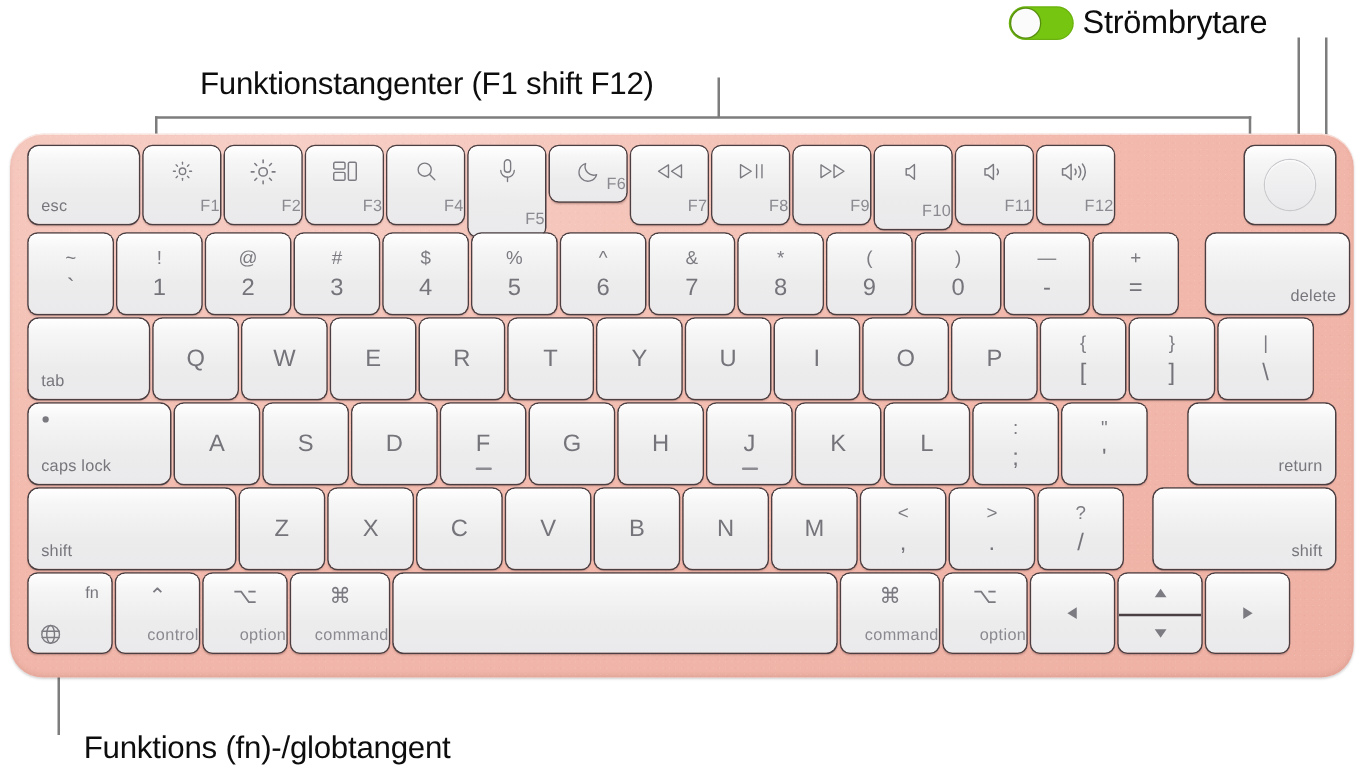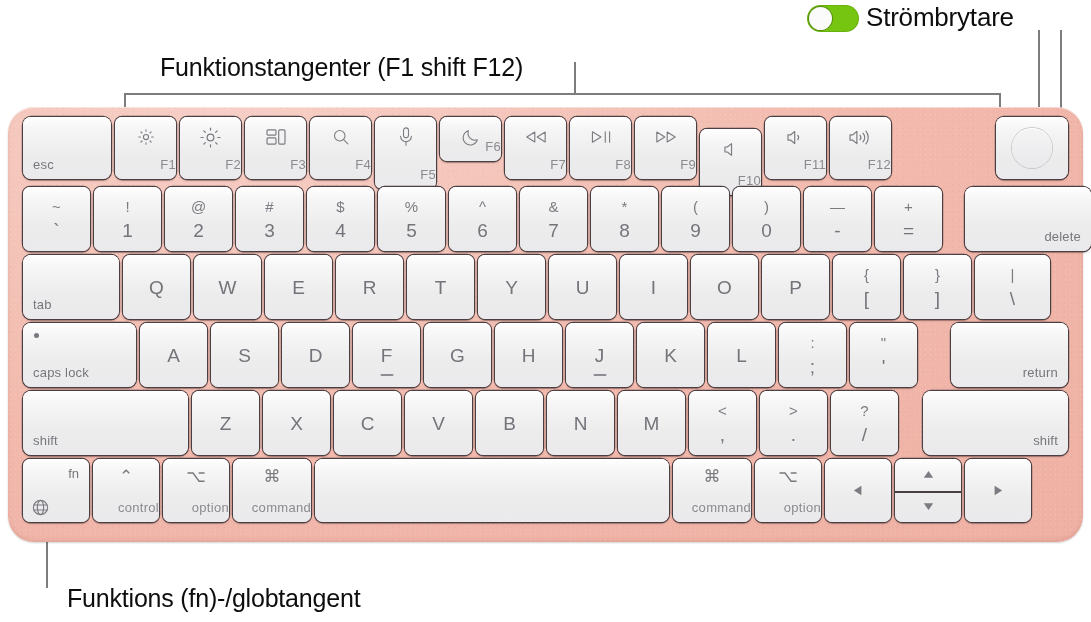--- a/index.html
+++ b/index.html
@@ -256,21 +256,21 @@
         </div>
         <div class="key " style="left: 627px; top: 10px; width: 61px; height: 62px;">
           <span class="ficon">
             <svg width="26" height="16" viewBox="0 0 30 18">
      <path class="ic" d="M4.4 3.2v11.6L13.6 9z"></path>
               <path class="ic" d="M16.4 3.2v11.6L25.6 9z"></path>
             </svg>
           </span>
           <span class="bc">F9</span>
         </div>
-        <div class="key " style="left: 692px; top: 10px; width: 61px; height: 66px; margin-top: 12px;">
+        <div class="key " style="left: 692px; top: 10px; width: 61px; height: 66px;">
           <span class="ficon">
             <svg width="16" height="17" viewBox="0 0 18 18">
      <path class="ic" d="M9.6 2.4L4.9 6.2H2.2v5.6h2.7l4.7 3.8z"></path>
             </svg>
           </span>
           <span class="bc">F10</span>
         </div>
         <div class="key " style="left: 757px; top: 10px; width: 61px; height: 62px;">
           <span class="ficon">
             <svg width="20" height="17" viewBox="0 0 22 18">
@@ -365,21 +365,21 @@
             <span class="top">—</span>
             <span class="bot">-</span>
           </span>
         </div>
         <div class="key " style="left: 867px; top: 80px; width: 67px; height: 64px;">
           <span class="k2">
             <span class="top">+</span>
             <span class="bot">=</span>
           </span>
         </div>
-        <div class="key big" style="left: 957px; top: 80px; width: 126px; height: 64px;">
+        <div class="key big" style="left: 957px; top: 80px; width: 114px; height: 64px;">
           <span class="br">delete</span>
         </div>
         <div class="key big" style="left: 15px; top: 148px; width: 96px; height: 64px;">
           <span class="bl">tab</span>
         </div>
         <div class="key " style="left: 115px; top: 148px; width: 67px; height: 64px;">
           <span class="kc">Q</span>
         </div>
         <div class="key " style="left: 186px; top: 148px; width: 67px; height: 64px;">
           <span class="kc">W</span>

